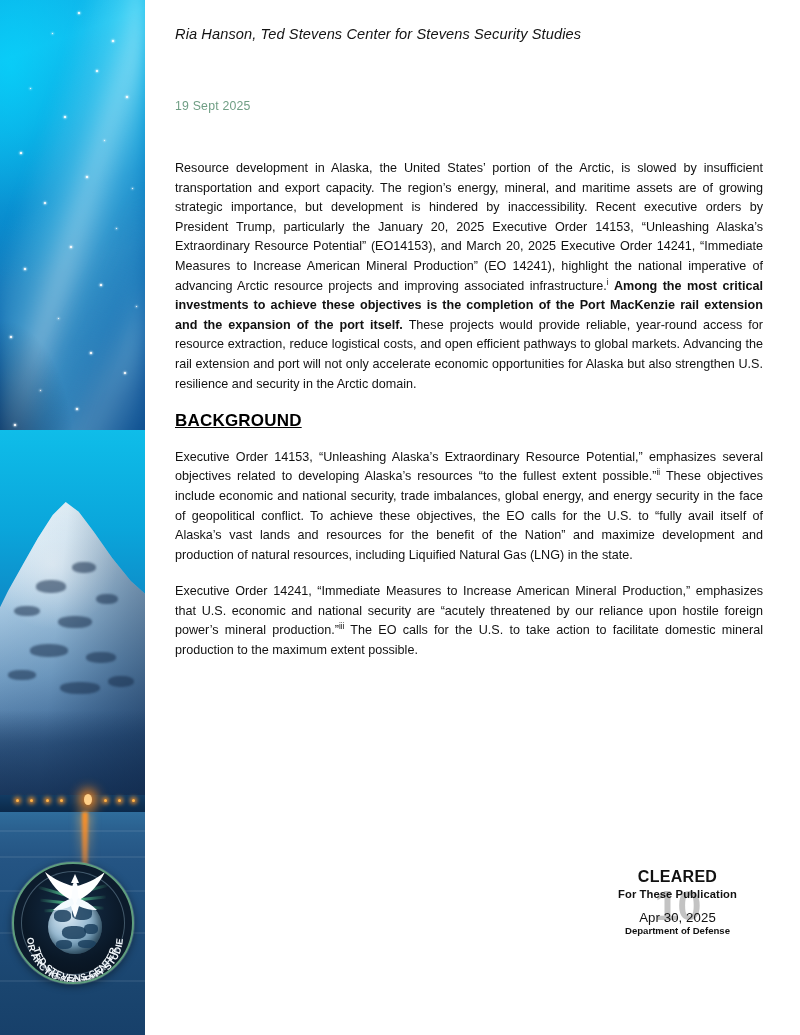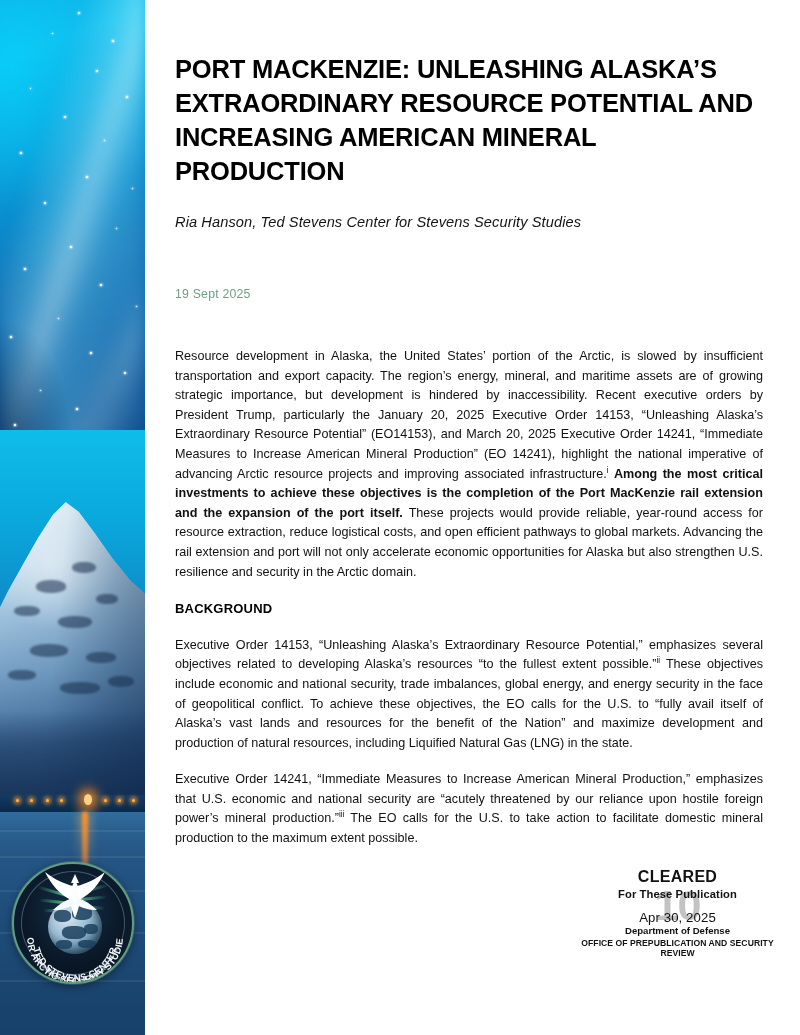--- a/index.html
+++ b/index.html
@@ -245,26 +245,27 @@
   .body-text {
     margin-top:46px;
     font-size:12.6px;
     line-height:19.6px;
     color:#111111;
     text-align:justify;
   }
   .body-text p { margin-bottom:17px; text-align:justify; }
   .body-text p:last-child { margin-bottom:0; }
   .sec-head {
-    font-size:13px;
+    font-size:17px;
     font-weight:bold;
     color:#000000;
     margin:0 0 17px 0;
     letter-spacing:0.2px;
     text-align:left;
+    text-decoration:underline;
   }
   .bold { font-weight:bold; }
   sup { font-size:8.2px; vertical-align:super; line-height:0; }
 
   
   .stamp {
     position:absolute; left:565px; top:868px;
     width:225px; height:100px;
     text-align:center;
   }
@@ -420,21 +421,20 @@
         </text>
         <text font-size="3.6" fill="#cfe0ee" letter-spacing="0.1">
           <textPath href="#arcSm" startOffset="50%" text-anchor="middle">U.S. Department of Defense, Established 2021</textPath>
         </text>
       </svg>
     </div>
   </div>
 
   <div class="content">
 
-    <h1 class="doc-title">PORT MACKENZIE: UNLEASHING ALASKA’S EXTRAORDINARY RESOURCE POTENTIAL AND INCREASING AMERICAN MINERAL PRODUCTION</h1>
 
     <div class="byline">Ria Hanson, Ted Stevens Center for Stevens Security Studies</div>
 
     <div class="docdate">19 Sept 2025</div>
 
     <div class="body-text">
 
       <p><span>Resource development in Alaska, the United States’ portion of the Arctic, is slowed by insufficient transportation and export capacity. The region’s energy, mineral, and maritime assets are of growing strategic importance, but development is hindered by inaccessibility. Recent executive orders by President Trump, particularly the January 20, 2025 Executive Order 14153, “Unleashing Alaska’s Extraordinary Resource Potential” (EO14153), and March 20, 2025 Executive Order 14241, “Immediate Measures to Increase American Mineral Production” (EO 14241), highlight the national imperative of advancing Arctic resource projects and improving associated infrastructure.</span><sup>i</sup> <span class="bold">Among the most critical investments to achieve these objectives is the completion of the Port MacKenzie rail extension and the expansion of the port itself.</span><span> These projects would provide reliable, year-round access for resource extraction, reduce logistical costs, and open efficient pathways to global markets. Advancing the rail extension and port will not only accelerate economic opportunities for Alaska but also strengthen U.S. resilience and security in the Arctic domain.</span></p>
 
       <div class="sec-head">BACKGROUND</div>
@@ -446,18 +446,17 @@
     </div>
   </div>
 
   <div class="stamp">
     <div class="stamp-wm">10</div>
     <div class="stamp-lines">
       <div class="s1">CLEARED</div>
       <div class="s2">For These Publication</div>
       <div class="s3">Apr 30, 2025</div>
       <div class="s4">Department of Defense</div>
-      <div class="s5">OFFICE OF PREPUBLICATION AND SECURITY REVIEW</div>
     </div>
   </div>
 
 
 </div>
 
 </body></html>

